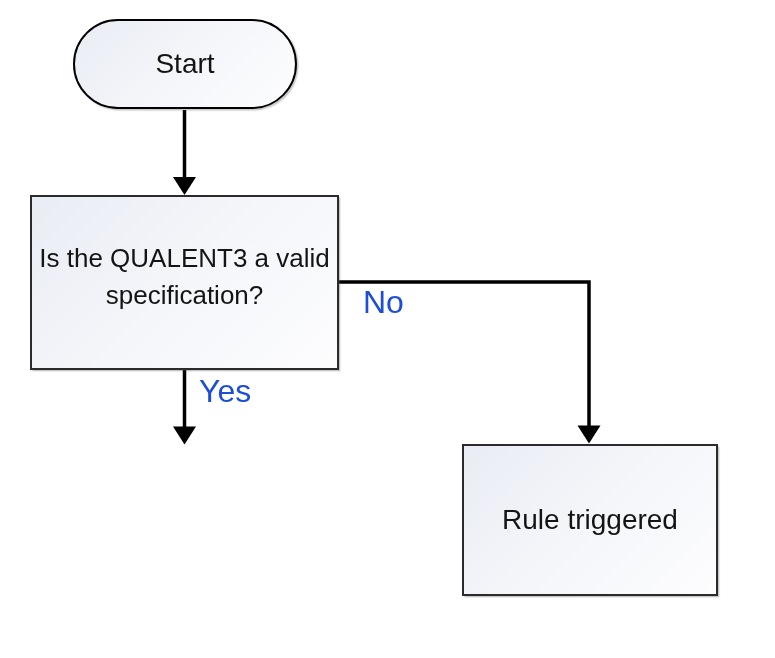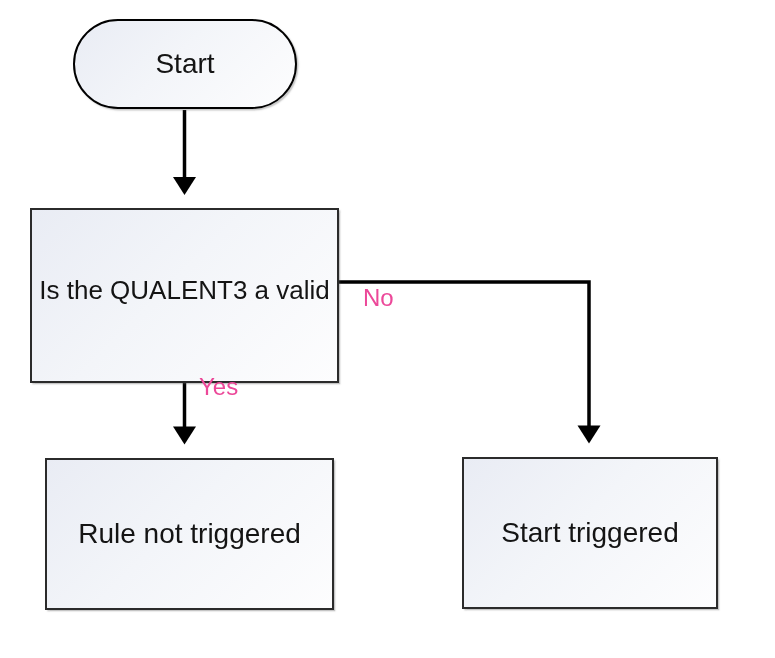--- a/index.html
+++ b/index.html
@@ -35,43 +35,43 @@
     background: linear-gradient(135deg, #e9ecf4 0%, #f3f5f9 45%, #fdfdfe 100%);
     box-shadow: 1.5px 1.5px 1.5px rgba(90,90,90,0.35);
   }
   .terminator {
     left: 73px; top: 19px;
     width: 224px; height: 90px;
     border: 2.5px solid #000000;
     border-radius: 45px;
     font-size: 28px;
   }
-  .rect { border: 2px solid #2b2b2b; margin-top: 13px; }
+  .rect { border: 2px solid #2b2b2b; }
   .decision {
     left: 30px; top: 195px;
     width: 309px; height: 175px;
     font-size: 26px;
     line-height: 37px;
     padding-bottom: 11px;
   }
   .decision .line { display: block; white-space: nowrap; }
   .outcome-left {
     left: 45px; top: 445px;
     width: 289px; height: 152px;
     font-size: 28px;
   }
   .outcome-right {
     left: 462px; top: 444px;
     width: 256px; height: 152px;
     font-size: 28px;
   }
   .edge-label {
     position: absolute;
-    font-size: 24px;
-    color: #ec4899;
+    font-size: 32px;
+    color: #1d4ed8;
     white-space: nowrap;
   }
   .edge-label-yes { left: 199px; top: 373px; }
   .edge-label-no  { left: 363px; top: 284px; }
 </style>
 </head>
 <body>
 
 <div class="canvas">
 
@@ -86,26 +86,24 @@
     <path d="M338 282 H589 V429"></path>
     <polygon points="589,443.5 577.5,425.5 600.5,425.5"></polygon>
   </svg>
 
   <div class="node terminator">
     <span>Start</span>
   </div>
 
   <div class="node rect decision">
     <span class="line">Is the QUALENT3 a valid</span>
+    <span class="line">specification?</span>
   </div>
 
-  <div class="node rect outcome-left">
-    <span>Rule not triggered</span>
-  </div>
 
   <div class="node rect outcome-right">
-    <span>Start triggered</span>
+    <span>Rule triggered</span>
   </div>
 
   <span class="edge-label edge-label-yes">Yes</span>
   <span class="edge-label edge-label-no">No</span>
 
 </div>
 
 </body></html>

